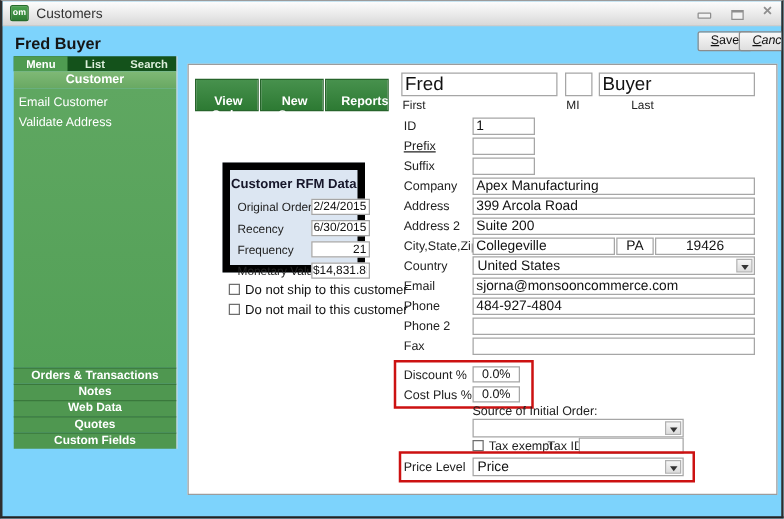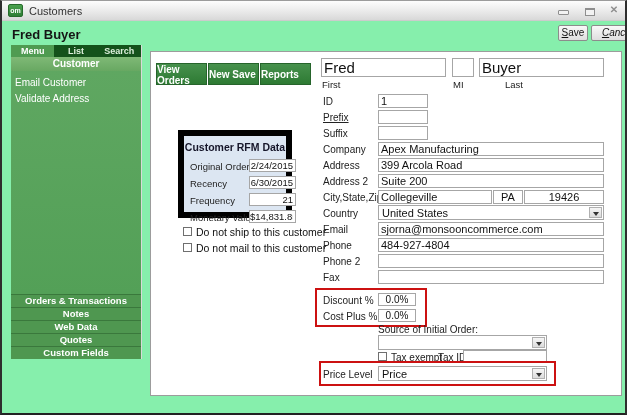--- a/index.html
+++ b/index.html
@@ -1,18 +1,18 @@
 <!DOCTYPE html>
 <html><head>
 <meta charset="utf-8">
 <style>
   * { box-sizing: border-box; }
   html,body { margin:0; padding:0; background:#ffffff; font-family:"Liberation Sans", sans-serif; }
   .window {
-    position:relative; width:627px; height:415px; background:#86efac;
+    position:relative; width:627px; height:415px; background:#7dd3fc;
     border-top:1px solid #9b9b9b; border-left:2px solid #2e2e2e;
     border-right:2px solid #2e2e2e; border-bottom:2px solid #222;
     overflow:hidden;
   }
   
   .titlebar { position:absolute; top:0; left:0; right:0; height:20px;
     background:linear-gradient(#fdfdfd,#e6e6e6 65%,#d8d8d8); border-bottom:1px solid #cccccc; }
   .app-icon { position:absolute; left:6px; top:3px; width:15px; height:13px;
     background:linear-gradient(#4aa24e,#2f7d35); border:1px solid #266b2b; border-radius:2px;
     color:#fff; font-size:7px; font-weight:bold; text-align:center; line-height:11px; }
@@ -21,41 +21,41 @@
   .min-glyph { left:556px; top:9px; width:11px; height:5px; border:1px solid #8e8e8e; border-radius:1px; }
   .max-glyph { left:583px; top:7px; width:10px; height:8px; border:1px solid #8e8e8e; border-top-width:2px; }
   .close-glyph { left:606px; top:3px; width:12px; height:12px; background:none;
     color:#8e8e8e; font-size:10px; font-weight:bold; line-height:12px; text-align:center; }
   
   .customer-title { position:absolute; left:10px; top:26px; font-size:13px; font-weight:bold; color:#151515; }
   .win-btn { position:absolute; display:block; background:linear-gradient(#f9f9f9,#dedede);
     border:1px solid #8c8c8c; border-radius:2px; font-size:10px; color:#111;
     text-align:center; line-height:14px; padding:0; font-family:inherit; }
   .win-btn::first-letter { text-decoration:underline; }
-  .btn-save { left:556px; top:24px; width:30px; height:16px; }
+  .btn-save { left:556px; top:24px; width:44px; height:16px; }
   .btn-cancel { left:589px; top:24px; width:53px; height:16px;font-style:italic; }
   
   .sidebar { position:absolute; left:9px; top:44px; width:131px; height:314px;
     display:flex; flex-direction:column; border-right:1px solid #d9d9d9; }
   .tabbar { display:flex; height:12px; background:#14521b; }
   .tab { flex:1; color:#ddefdc; font-size:9px; font-weight:bold; text-align:center; line-height:12px; cursor:default; }
   .tab.active { background:#4f9b51; color:#fff; }
   .section-header { height:14px; background:linear-gradient(#7fb976,#68a862);
     color:#fff; font-weight:bold; font-size:10px; text-align:center; line-height:14px; }
   .side-body { flex:1; background:linear-gradient(180deg,#5fa761,#53a057); padding-top:4px; }
   .side-item { color:#fff; font-size:10px; padding:2px 0 3px 4px; }
   .bottom-band { height:13px; background:#4f9750; border-top:1px solid #3a783c;
     color:#fff; font-weight:bold; font-size:9.5px; text-align:center; line-height:12px; }
   
   .main-panel { position:absolute; left:148px; top:50px; width:472px; height:345px;
     background:#fff; border:1px solid #9c9c9c; }
   .toolbar { position:absolute; left:5px; top:11px; display:flex; gap:1px; }
   .tb-btn { width:51px; height:22px; background:linear-gradient(#47914d,#2d7a33);
     border:1px solid #26642b; color:#fff; font-weight:bold; font-size:10px;
-    text-align:left; padding:0; font-family:inherit; }
+    text-align:right; padding:12px; font-family:inherit; }
   .in { position:absolute; border:1px solid #a6a6a6; background:#fff; font-family:inherit;
     font-size:11px; padding:0 2px; outline:none; color:#111; }
   .name-in { height:19px; top:6px; font-size:15px; }
   .sub-label { position:absolute; font-size:9.5px; color:#222; }
   .flabel { position:absolute; left:172px; font-size:10px; color:#222; }
   .fin-s { left:227px; width:50px; height:14px; }
   .fin-f { left:227px; width:226px; height:14px; }
   
   .combo { position:absolute; height:15px; background:#fff; border:1px solid #a6a6a6; }
   .combo-text { position:absolute; left:3px; top:1px; font-size:11px; color:#111; white-space:nowrap; }

